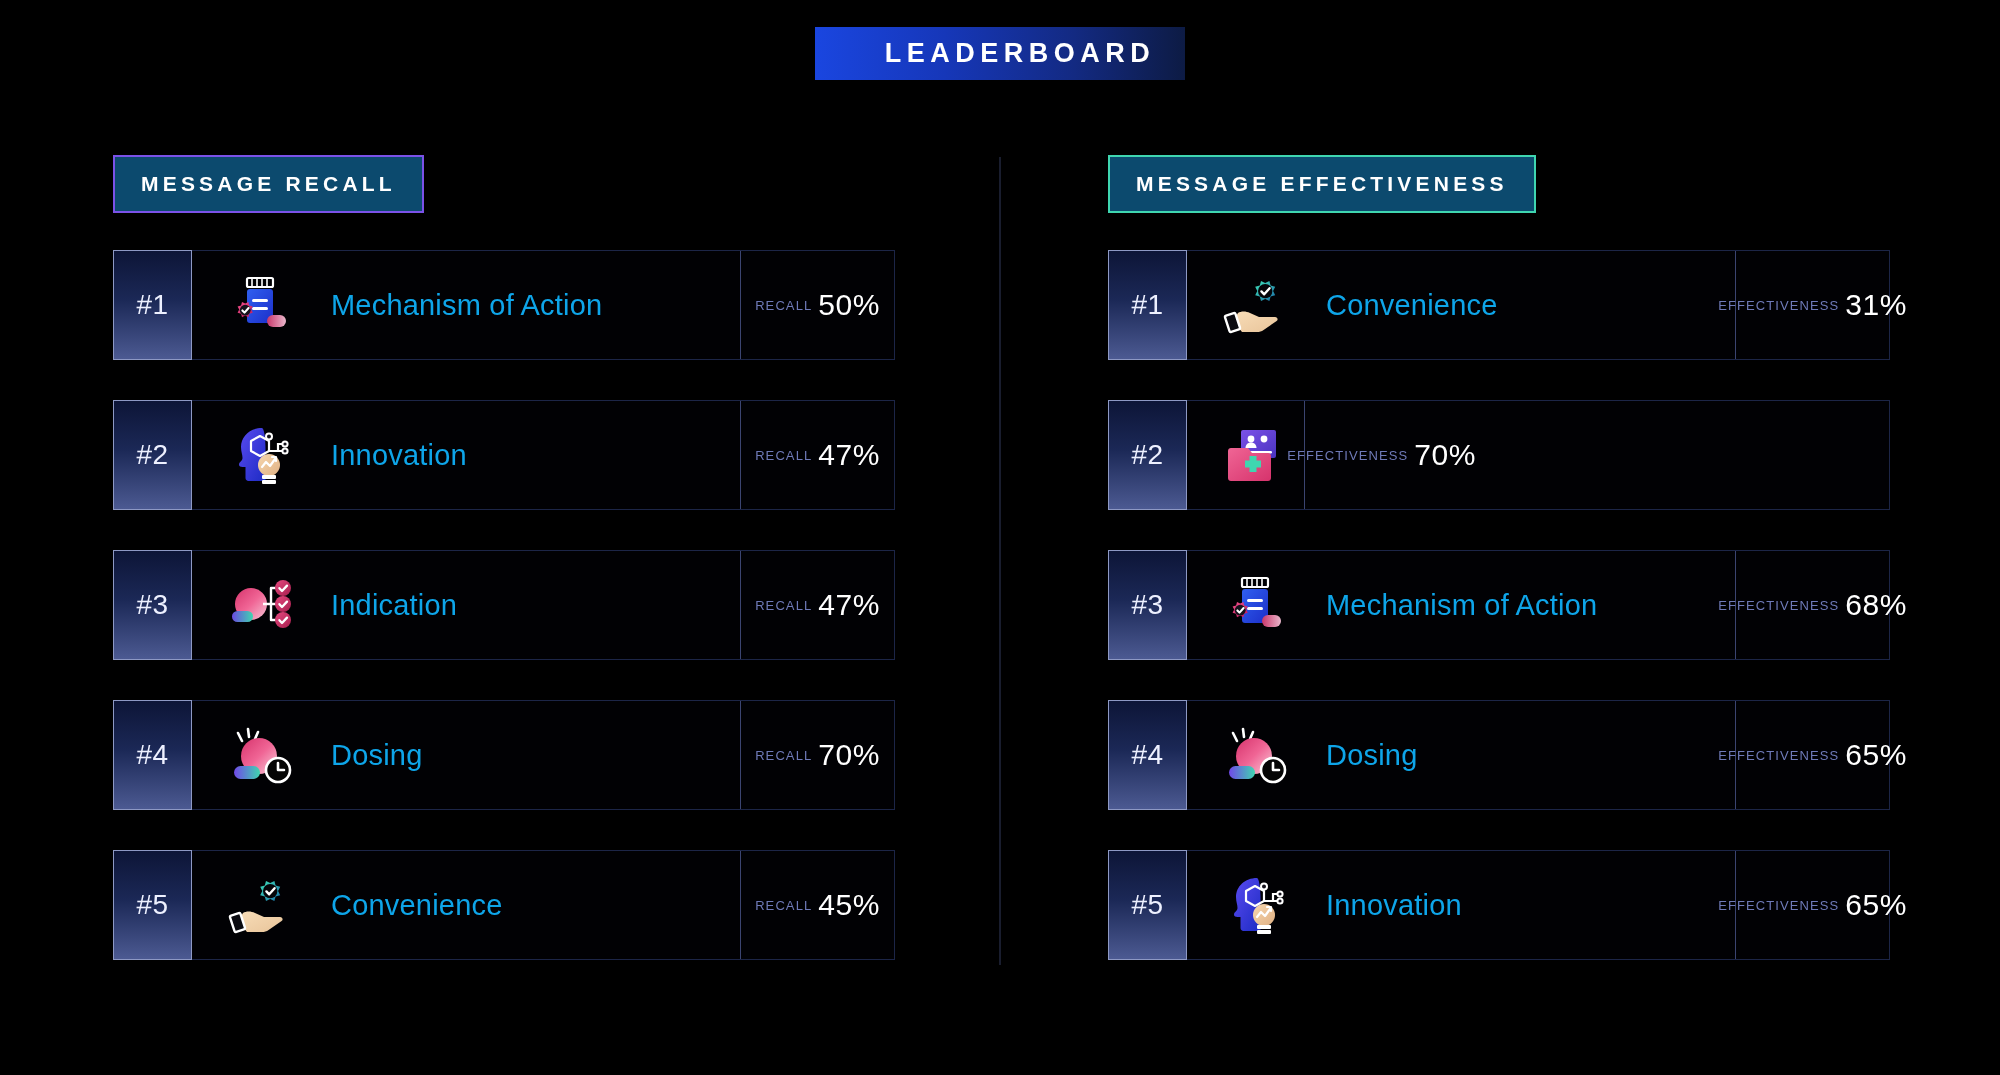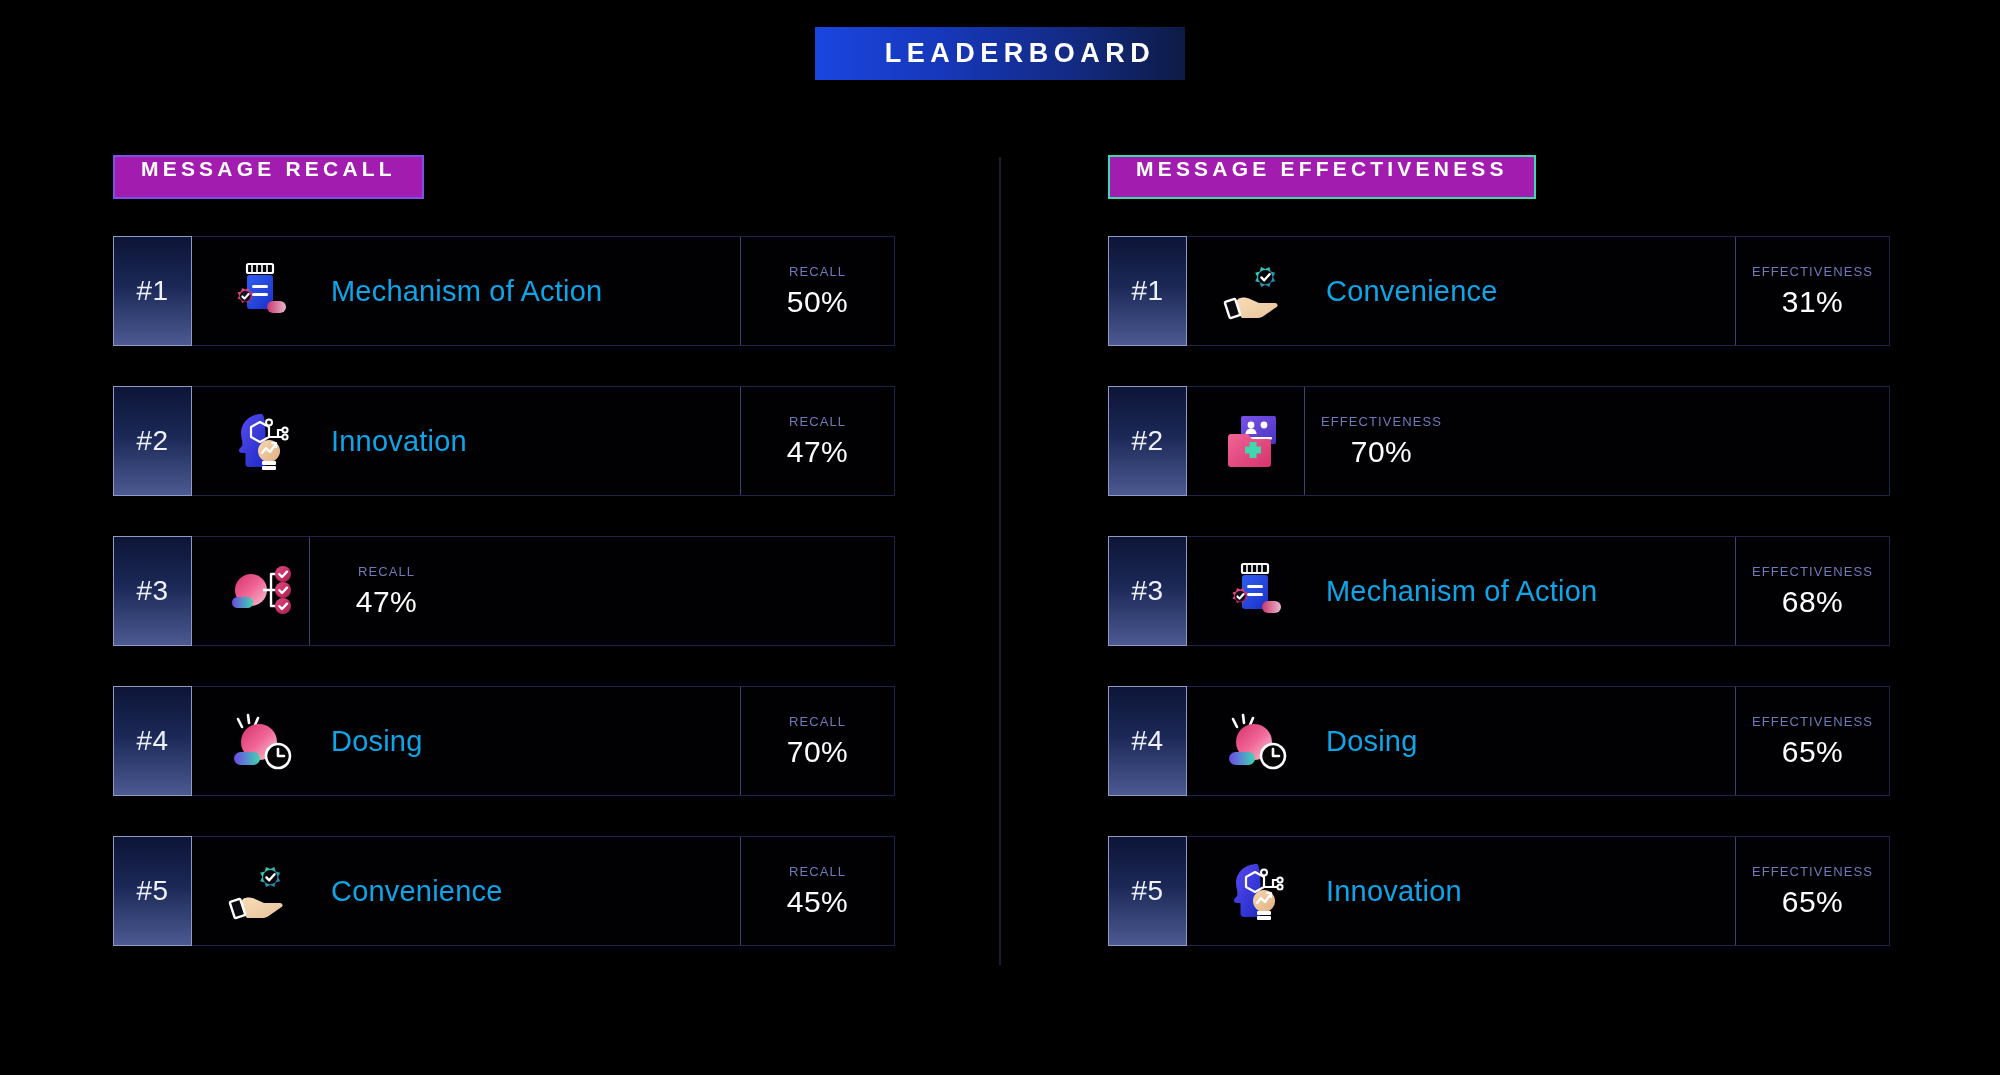--- a/index.html
+++ b/index.html
@@ -43,24 +43,24 @@
   
   .col {
     position: absolute;
     top: 155px;
   }
   .col-left  { left: 113px; width: 782px; }
   .col-right { left: 1108px; width: 782px; }
 
   .section-head {
     display: inline-flex;
-    align-items: flex-start;
-    height: 44px;
+    align-items: center;
+    height: 58px;
     padding: 0 26px;
-    background: #a21caf;
+    background: #0c4a6e;
   }
   .section-head.purple { border: 2px solid #7b52e8; }
   .section-head.teal   { border: 2px solid #3fd6b0; }
   .section-head .section-label {
     color: #ffffff;
     font-size: 21px;
     font-weight: bold;
     letter-spacing: 4.2px;
     white-space: nowrap;
   }
@@ -127,21 +127,21 @@
     white-space: nowrap;
     overflow: hidden;
   }
 
   .metric-cell {
     flex: 0 0 154px;
     width: 154px;
     align-self: stretch;
     border-left: 1px solid #3b4470;
     display: flex;
-    flex-direction: column;
+    flex-direction: row;
     align-items: center;
     justify-content: center;
     gap: 6px;
   }
   .metric-cell .metric-name {
     color: #6f7ab8;
     font-size: 13px;
     font-weight: 400;
     letter-spacing: 1.1px;
   }
@@ -283,20 +283,21 @@
               <rect x="7" y="42" width="21" height="11" rx="5.5" fill="url(#g-capB)"></rect>
               <path d="M38 35h8v-16h6M46 35h6M38 35h8v16h6" stroke="#ffffff" stroke-width="2.4" fill="none" stroke-linejoin="round"></path>
               <circle cx="58" cy="19" r="8" fill="url(#g-chkB)"></circle>
               <path d="M54.4 19.2l2.6 2.8 5-5.4" stroke="#ffffff" stroke-width="2.3" fill="none" stroke-linecap="round" stroke-linejoin="round"></path>
               <circle cx="58" cy="35" r="8" fill="url(#g-chkB)"></circle>
               <path d="M54.4 35.2l2.6 2.8 5-5.4" stroke="#ffffff" stroke-width="2.3" fill="none" stroke-linecap="round" stroke-linejoin="round"></path>
               <circle cx="58" cy="51" r="8" fill="url(#g-chkB)"></circle>
               <path d="M54.4 51.2l2.6 2.8 5-5.4" stroke="#ffffff" stroke-width="2.3" fill="none" stroke-linecap="round" stroke-linejoin="round"></path>
             </svg>
           </div>
+          <div class="row-label">Indication</div>
           <div class="metric-cell">
             <span class="metric-name">RECALL</span>
             <span class="metric-value">47%</span>
           </div>
         </div>
       </div>
 
       <div class="row">
         <div class="rank-badge">
           <span class="rank-text">#4</span>

